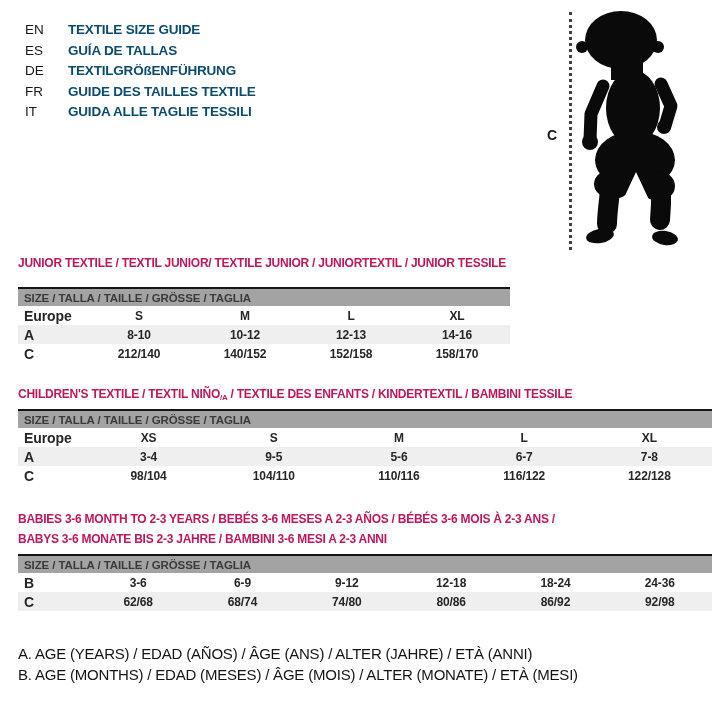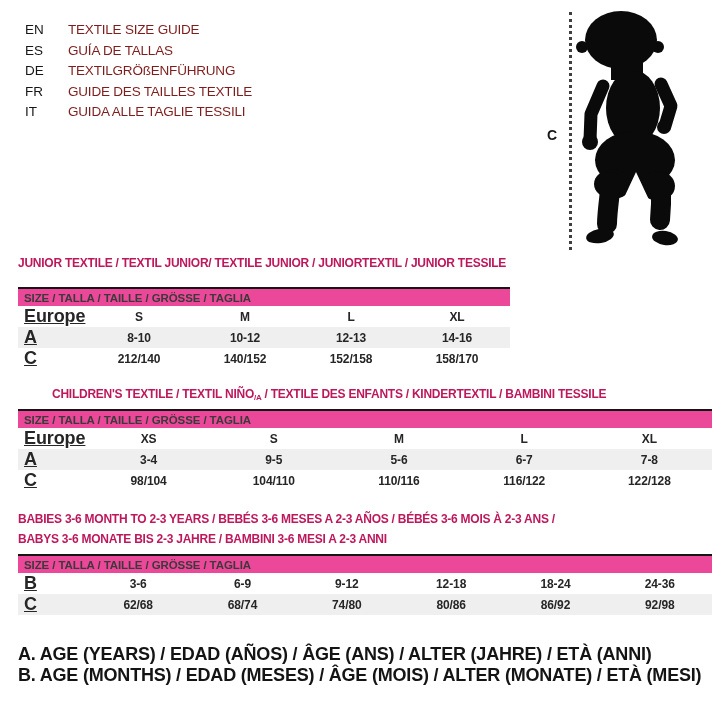--- a/index.html
+++ b/index.html
@@ -8,55 +8,55 @@
     background:#ffffff;
     font-family:"Liberation Sans","DejaVu Sans",sans-serif;
     color:#1f1f1f;
   }
   .abs{position:absolute;}
 
   
   .langs{left:25px;top:19px;}
   .lang-row{height:20.6px;line-height:20.6px;white-space:nowrap;}
   .lang-code{display:inline-block;width:43px;font-size:13.5px;font-weight:normal;color:#161616;}
-  .lang-title{font-size:13.5px;font-weight:normal;color:#7f1d1d;letter-spacing:-0.2px;}
+  .lang-title{font-size:13.5px;font-weight:bold;color:#0c4a6e;letter-spacing:-0.2px;}
 
   
   .measure-line{left:569px;top:12px;height:238px;width:0;border-left:3px dotted #3f3f3f;}
   .fig-label{left:547px;top:127px;font-size:14px;font-weight:bold;color:#161616;}
   .fig-svg{left:573px;top:6px;}
 
   
   .sec-title{left:18px;font-size:12px;font-weight:bold;color:#be185d;letter-spacing:-0.25px;line-height:14px;white-space:nowrap;}
   .sec-title .subscript{font-size:8px;vertical-align:-2px;font-weight:bold;}
   .title-1{top:256px;}
-  .title-2{top:387px;margin-left:34px;}
+  .title-2{top:387px;}
   .title-3{top:509px;line-height:20px;}
 
   
   table.size-table{position:absolute;left:18px;border-collapse:collapse;table-layout:fixed;}
   .t1{top:287px;width:492px;}
   .t2{top:409px;width:694px;}
   .t3{top:554px;width:694px;}
   .size-table td{
     height:19px;padding:0;text-align:center;vertical-align:middle;
     font-size:12px;font-weight:bold;color:#262626;letter-spacing:-0.1px;
   }
   .size-table td.band{
-    background:#ec4899;border-top:2.5px solid #151515;
+    background:#a3a3a3;border-top:2.5px solid #151515;
     text-align:left;padding-left:6px;height:17px;
     font-size:11.5px;color:#3a3a3a;letter-spacing:-0.1px;
   }
-  .size-table td.lbl{text-align:left;padding-left:6px;font-size:18px;text-decoration:underline;}
+  .size-table td.lbl{text-align:left;padding-left:6px;font-size:14px;}
   .size-table tr.shade td{background:#efefef;}
   col.c-label{width:68px;}
 
   
   .notes{left:18px;top:644px;}
-  .note-line{height:20.6px;line-height:20.6px;font-size:18px;font-weight:bold;color:#141414;letter-spacing:-0.2px;white-space:nowrap;}
+  .note-line{height:20.6px;line-height:20.6px;font-size:15px;font-weight:normal;color:#141414;letter-spacing:-0.2px;white-space:nowrap;}
 </style>
 </head>
 <body>
 
 <div class="abs langs">
   <div class="lang-row">
     <span class="lang-code">EN</span><span class="lang-title">TEXTILE SIZE GUIDE</span>
   </div>
   <div class="lang-row">
     <span class="lang-code">ES</span><span class="lang-title">GUÍA DE TALLAS</span>

